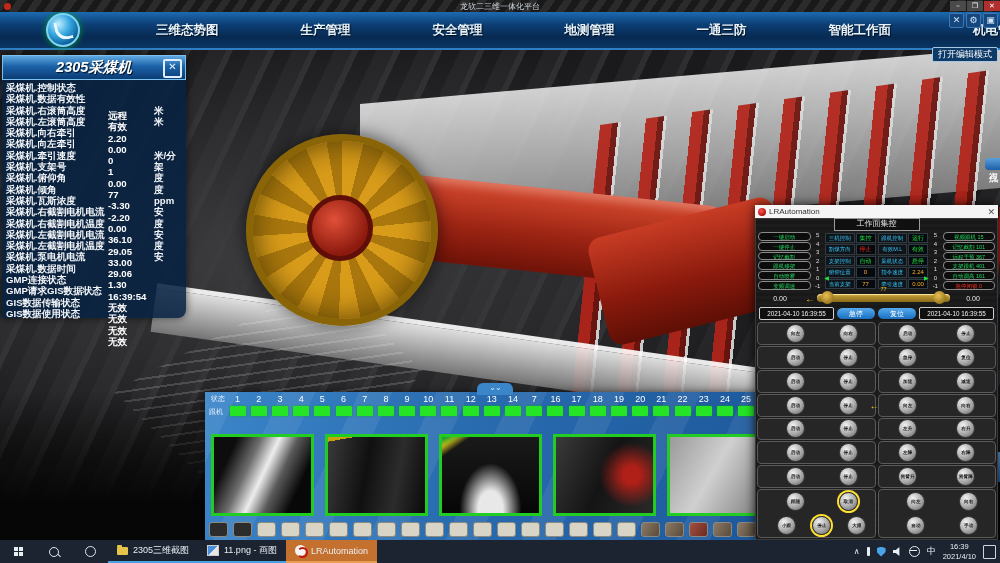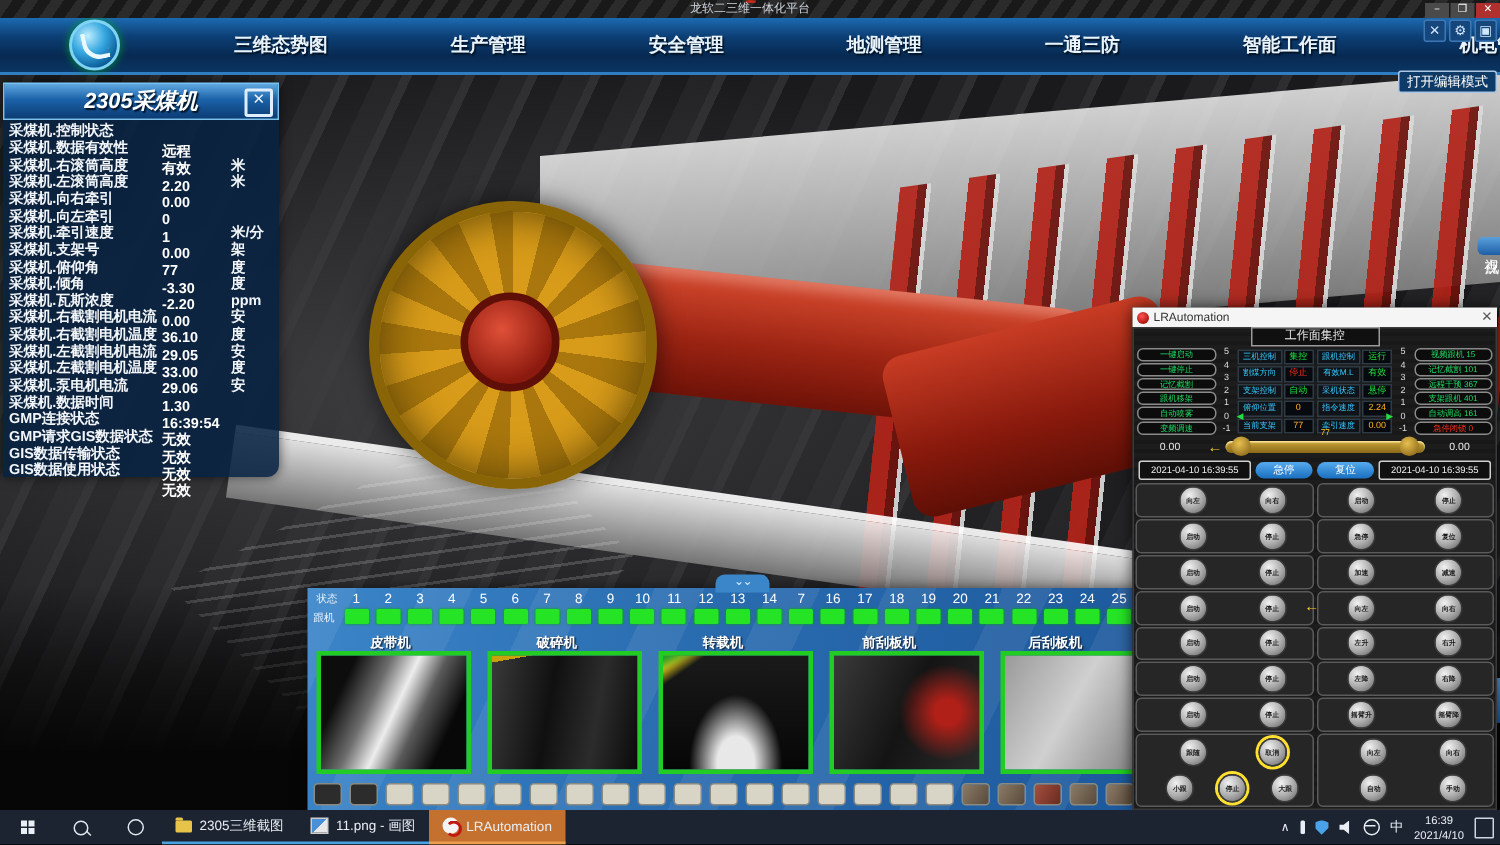--- a/index.html
+++ b/index.html
@@ -1,21 +1,21 @@
 <!DOCTYPE html>
 <html><head>
 <meta charset="utf-8">
 <style>
   html,body{margin:0;padding:0;background:#000;}
   #app{position:relative;width:1000px;height:563px;overflow:hidden;
        font-family:"Liberation Sans","DejaVu Sans",sans-serif;color:#fff;}
   
   .titlebar{position:absolute;left:0;top:0;width:1000px;height:12px;z-index:6;
     background:repeating-linear-gradient(125deg,#2b2b2b 0 7px,#191919 7px 14px);
-    display:flex;align-items:center;flex-direction:column;}
+    display:flex;align-items:center;}
   .tb-ico{width:7px;height:7px;border-radius:50%;background:#c22818;margin:0 4px;}
   .tb-title{position:absolute;left:0;right:0;text-align:center;font-size:8px;color:#cfd6de;}
   .tb-ctrls{margin-left:auto;display:flex;gap:1px;z-index:2;}
   .tb-btn{width:16px;height:10px;font-size:7px;line-height:10px;text-align:center;
     background:#4a4a4a;color:#fff;}
   .tb-btn.close{background:#b03030;}
   
   .header{position:absolute;left:0;top:12px;width:1000px;height:36px;z-index:5;
     background:linear-gradient(#1d6ab2 0%,#0c3e74 35%,#072a52 70%,#0a3563 100%);
     border-bottom:2px solid #2f7ec2;display:flex;align-items:center;}
@@ -70,21 +70,21 @@
     font-size:11px;line-height:30px;text-align:center;}
   
   .sp{position:absolute;left:2px;top:55px;width:184px;height:263px;z-index:3;
     background:rgba(8,34,66,.88);border-radius:0 0 8px 0;box-shadow:0 0 8px rgba(0,0,0,.6);}
   .sp-head{height:23px;background:linear-gradient(#5fa8e0 0%,#1b62a8 45%,#0b3c74 100%);
     border:1px solid #7cc0ee;display:flex;align-items:center;justify-content:center;position:relative;font-style:italic;}
   .sp-title{font-size:14.5px;font-weight:bold;text-shadow:1px 1px 1px #012;}
   .sp-close{position:absolute;right:3px;top:3px;width:15px;height:15px;border:2px solid #dfeeff;
     color:#eaf4ff;font-size:10px;line-height:12px;text-align:center;border-radius:2px;}
   #sp-rows{padding:2px 4px 0 4px;}
-  .sp-row{display:flex;height:11.3px;align-items:center;font-size:9.6px;font-weight:bold;}
+  .sp-row{display:flex;height:11.3px;font-size:9.6px;font-weight:bold;}
   .sp-row .l{flex:1;color:#f2f6fa;white-space:nowrap;}
   .sp-row .v{width:46px;color:#ffffff;margin-top:28px;}
   .sp-row .u{width:28px;color:#f2f6fa;}
   
   .lr{position:absolute;left:755px;top:205px;width:243px;height:335px;z-index:4;
     background:#181818;box-shadow:0 0 10px rgba(0,0,0,.8);}
   .lr-tb{height:13px;background:#f5f5f5;display:flex;align-items:center;padding:0 3px;}
   .lr-ico{width:8px;height:8px;border-radius:50%;background:radial-gradient(circle at 40% 35%,#f55,#b01510 70%);margin-right:3px;}
   .lr-title{font-size:8px;color:#333;flex:1;}
   .lr-x{font-size:9px;color:#555;}
@@ -735,27 +735,20 @@
         <i></i>
         <i></i>
         <i></i>
         <i></i>
         <i></i>
         <i></i>
         <i></i>
         <i></i>
         <i></i>
       </div>
-    <div id="camlabels">
-        <span>皮带机</span>
-        <span>破碎机</span>
-        <span>转载机</span>
-        <span>前刮板机</span>
-        <span>后刮板机</span>
-      </div>
     <div id="thumbs">
         <div class="thumb t1" title="皮带机"></div>
         <div class="thumb t2" title="破碎机"></div>
         <div class="thumb t3" title="转载机"></div>
         <div class="thumb t4" title="前刮板机"></div>
         <div class="thumb t5" title="后刮板机"></div>
       </div>
     <div id="films">
         <div class="film"></div>
         <div class="film"></div>

